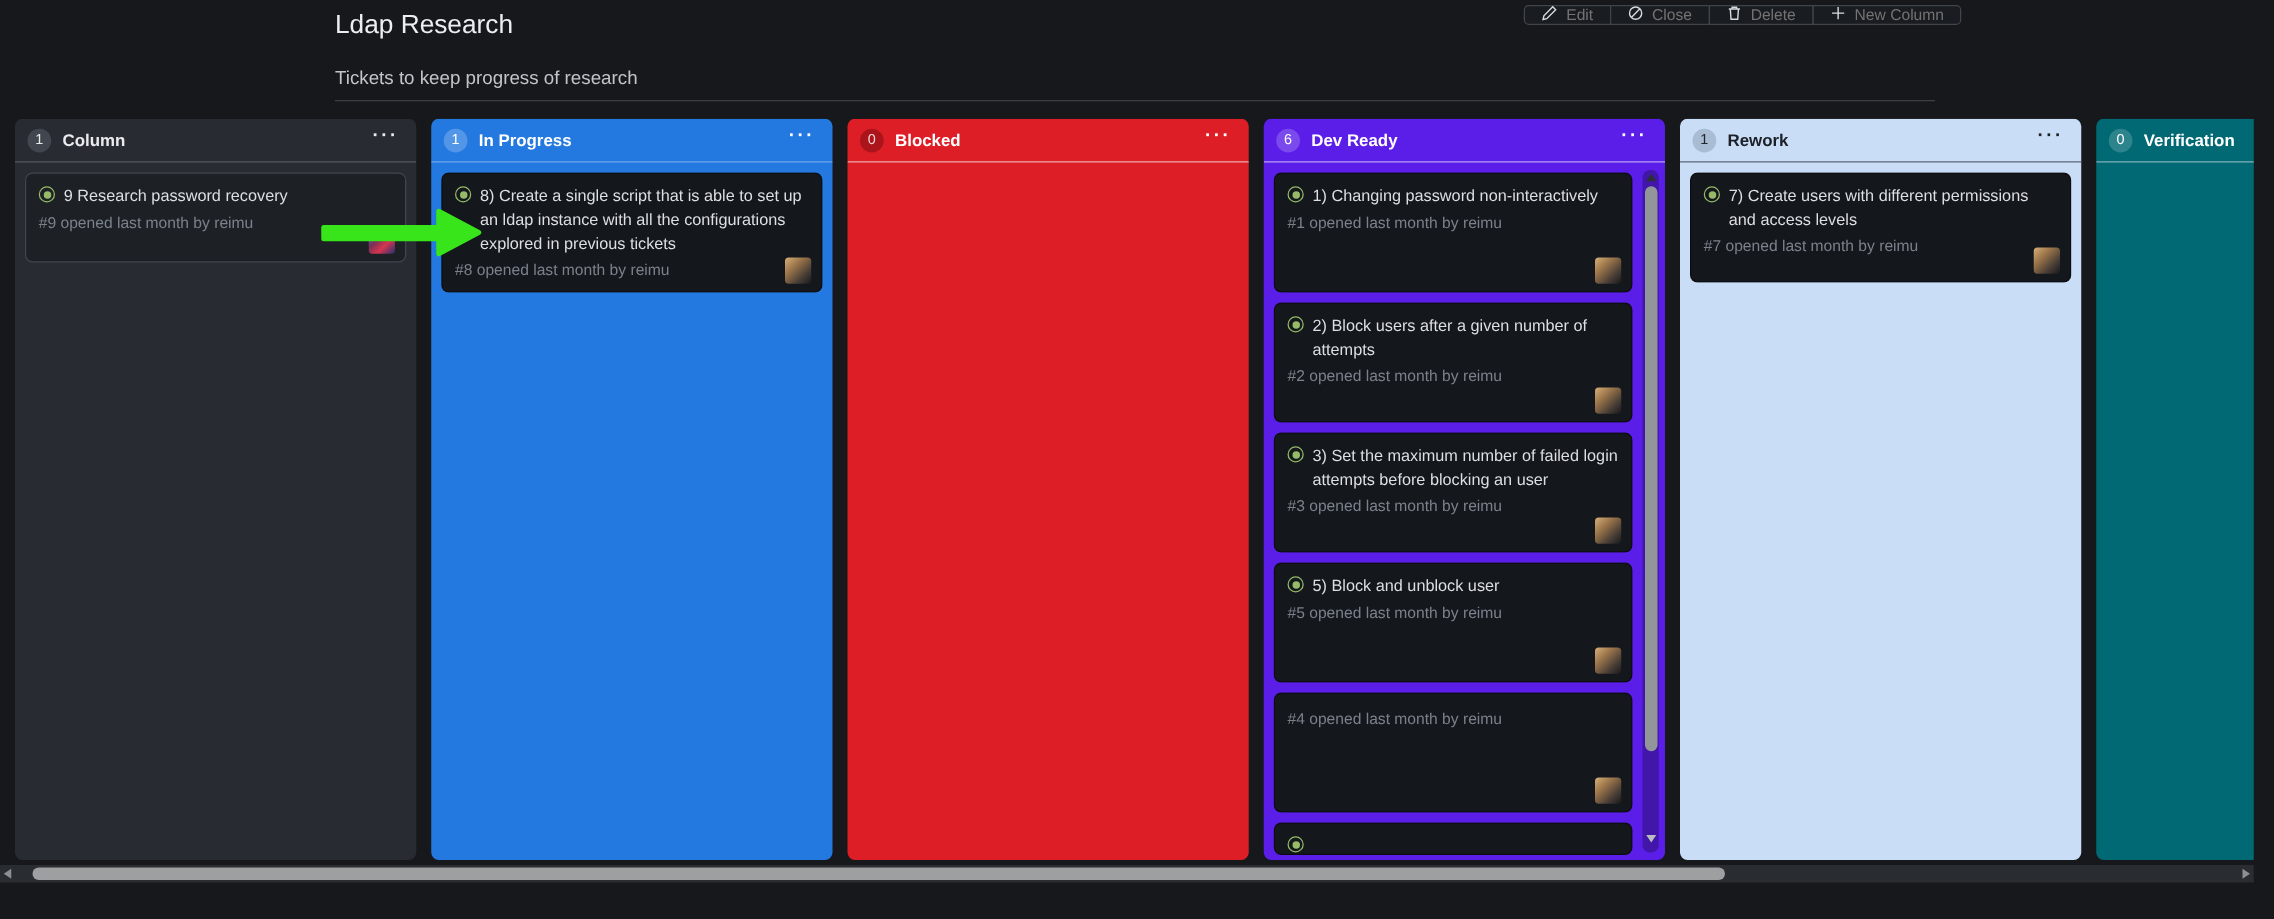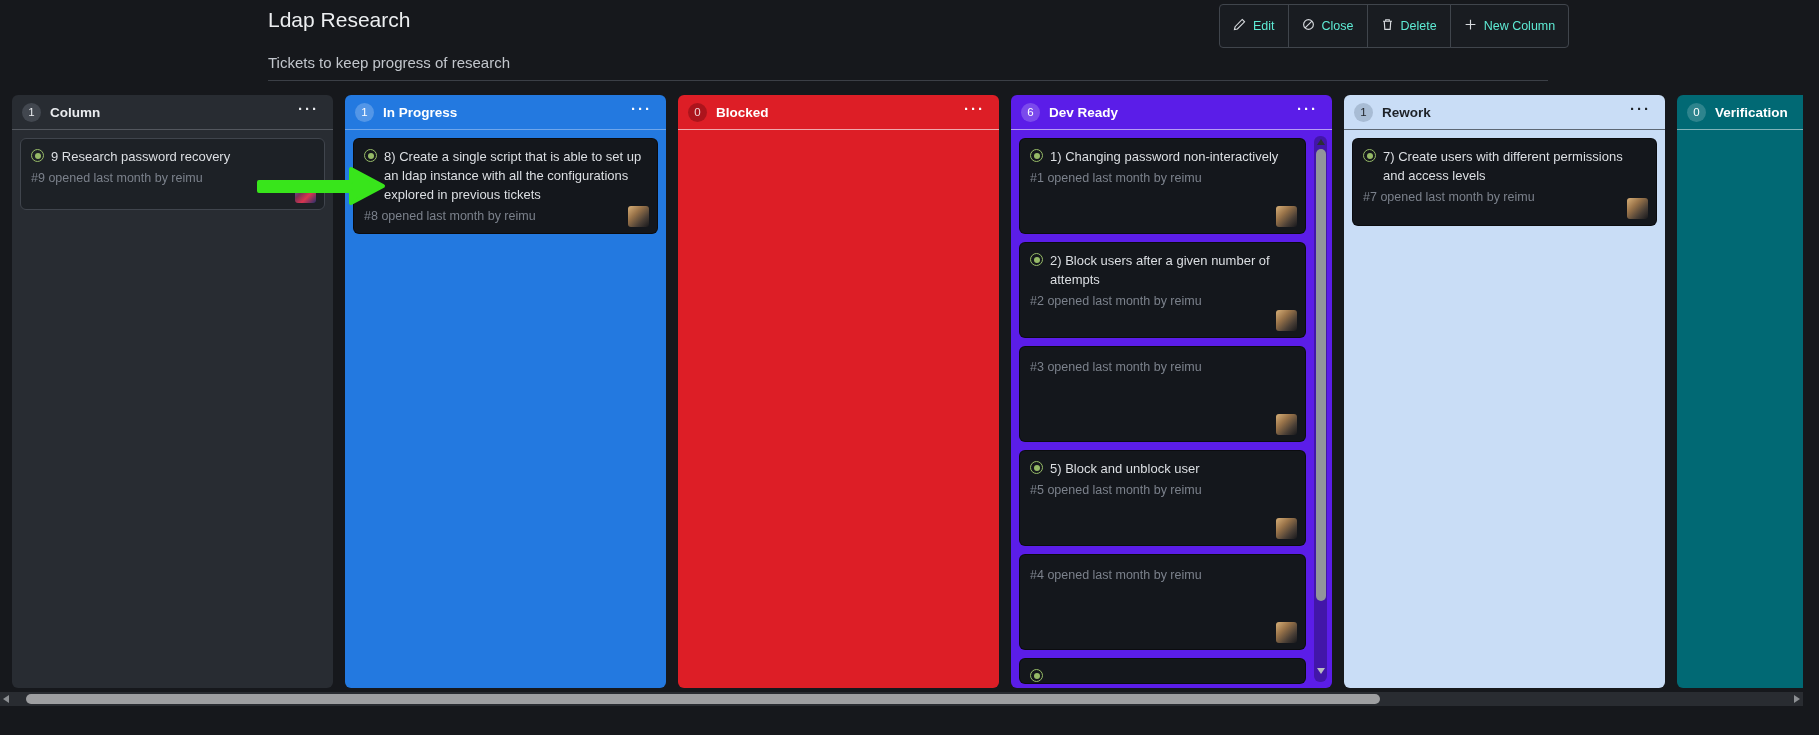--- a/index.html
+++ b/index.html
@@ -9,22 +9,22 @@
     font-family:"Liberation Sans","DejaVu Sans",sans-serif;
     -webkit-font-smoothing:antialiased;
   }
   
   .page-title{position:absolute;left:268px;top:8px;font-size:21px;font-weight:500;color:#eceef0;}
   .page-subtitle{position:absolute;left:268px;top:54px;font-size:15px;color:#c2c6cc;}
   .header-divider{position:absolute;left:268px;top:80px;width:1280px;height:0;border-top:1px solid #3b3f46;}
   
   .toolbar{position:absolute;left:1219px;top:4px;display:flex;}
   .tbtn{
-    display:flex;align-items:center;gap:7px;height:44px;padding:0 13px;
-    background:#191c21;border:1px solid #40454c;color:#5eead4;font-size:12.5px;
+    display:flex;align-items:center;gap:7px;height:16px;padding:0 13px;
+    background:#191c21;border:1px solid #40454c;color:#737373;font-size:12.5px;
     cursor:pointer;margin-left:-1px;box-sizing:border-box;white-space:nowrap;
   }
   .tbtn:first-child{border-radius:4px 0 0 4px;margin-left:0;}
   .tbtn:last-child{border-radius:0 4px 4px 0;}
   .tbtn svg{width:13px;height:13px;stroke:#d7dade;fill:none;stroke-width:1.4;}
   
   .board{
     position:absolute;left:12px;top:95px;width:1791px;height:593px;
     display:flex;gap:12px;overflow:hidden;align-items:stretch;
   }
@@ -177,20 +177,24 @@
   </div>
         <div class="card">
     <div class="card-titlerow">
       <span class="issue-icon"></span>
       <span class="card-title">2) Block users after a given number of attempts</span>
     </div>
     <div class="card-meta">#2 opened last month by reimu</div>
     <div class="avatar avatar--tan"></div>
   </div>
         <div class="card">
+    <div class="card-titlerow">
+      <span class="issue-icon"></span>
+      <span class="card-title">3) Set the maximum number of failed login attempts before blocking an user</span>
+    </div>
     <div class="card-meta">#3 opened last month by reimu</div>
     <div class="avatar avatar--tan"></div>
   </div>
         <div class="card">
     <div class="card-titlerow">
       <span class="issue-icon"></span>
       <span class="card-title">5) Block and unblock user</span>
     </div>
     <div class="card-meta">#5 opened last month by reimu</div>
     <div class="avatar avatar--tan"></div>

